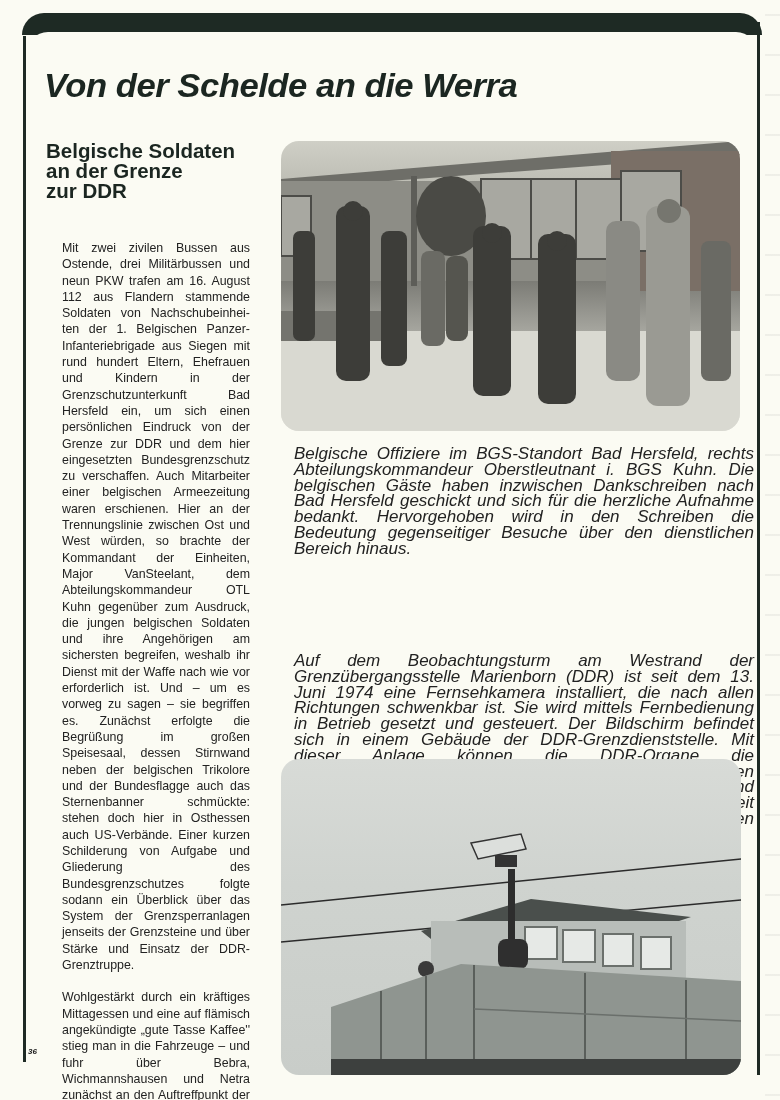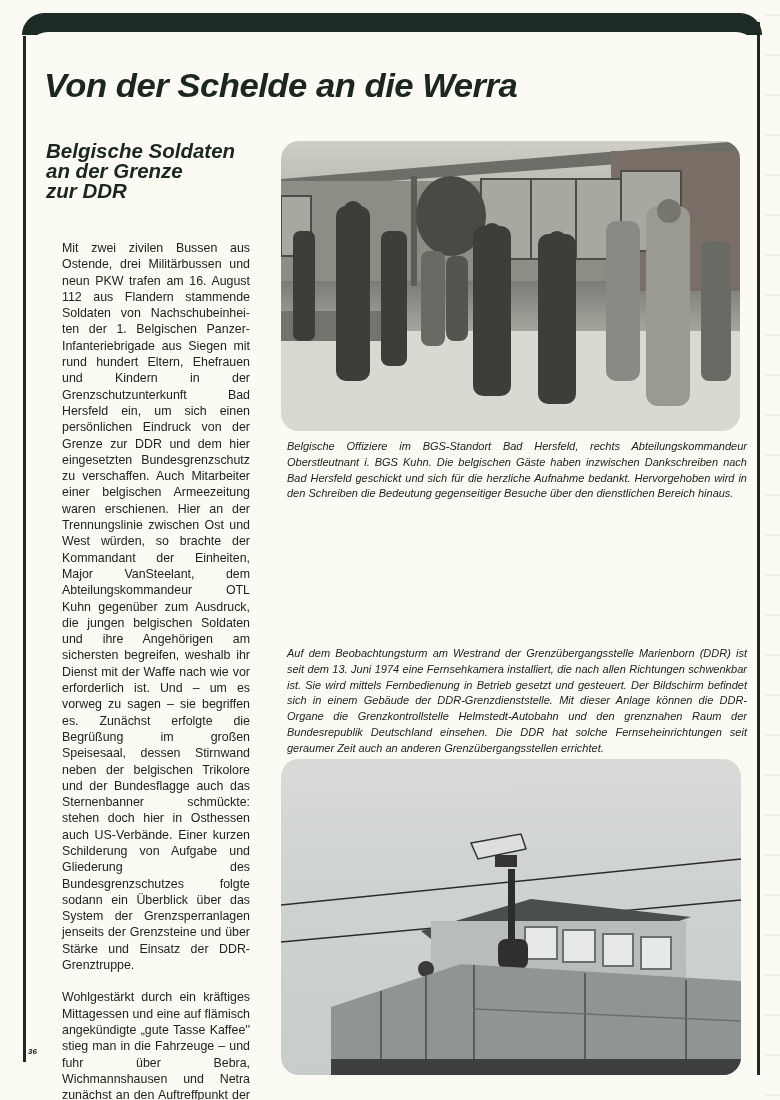--- a/index.html
+++ b/index.html
@@ -35,21 +35,21 @@
     .title {
       position: absolute; left: 44px; top: 66px;
       font-family: "Liberation Sans", sans-serif;
       font-weight: bold; font-style: italic;
       font-size: 34px; letter-spacing: -0.5px;
       color: #1b2621; margin: 0;
       transform: scaleX(1.02); transform-origin: left;
     }
     .subtitle {
       position: absolute; left: 46px; top: 141px; width: 230px;
-      font-weight: bold; font-style: italic;
+      font-weight: bold; 
       font-size: 20.5px; line-height: 20px;
       color: #1b2621; margin: 0; white-space: pre-line;
     }
     .body-text {
       position: absolute; left: 46px; top: 224px; width: 220px;
       font-size: 12.4px; line-height: 16.3px;
       text-align: justify; hyphens: manual;
       color: #222;
     }
     .body-text p { margin: 16px; text-align: justify; }
@@ -65,22 +65,22 @@
       left: 281px; top: 141px; width: 459px; height: 290px;
       background: linear-gradient(180deg, #cfcfc6 0%, #b9b9b0 18%, #8f8f88 30%, #7b7b75 48%, #a7a7a0 66%, #dcdcd4 80%, #e6e6df 100%);
     }
     .photo-2 {
       left: 281px; top: 759px; width: 460px; height: 316px;
       background: linear-gradient(180deg, #d8dbd7 0%, #cfd3cf 40%, #c9cdc9 100%);
       border-radius: 18px;
     }
     .caption {
       position: absolute; left: 282px; width: 460px;
-      font-style: italic; font-size: 11px; line-height: 15.8px;
-      color: #222; margin: 5px; text-align: justify;
+      font-style: italic; font-size: 17px; line-height: 15.8px;
+      color: #222; margin: 12px; text-align: justify;
     }
     .caption-1 { top: 434px; }
     .caption-2 { top: 641px; }
     svg { display: block; }
   </style>
 </head>
 <body>
 
 <div class="frame-top"></div>
 <div class="frame-top-inner"></div>

